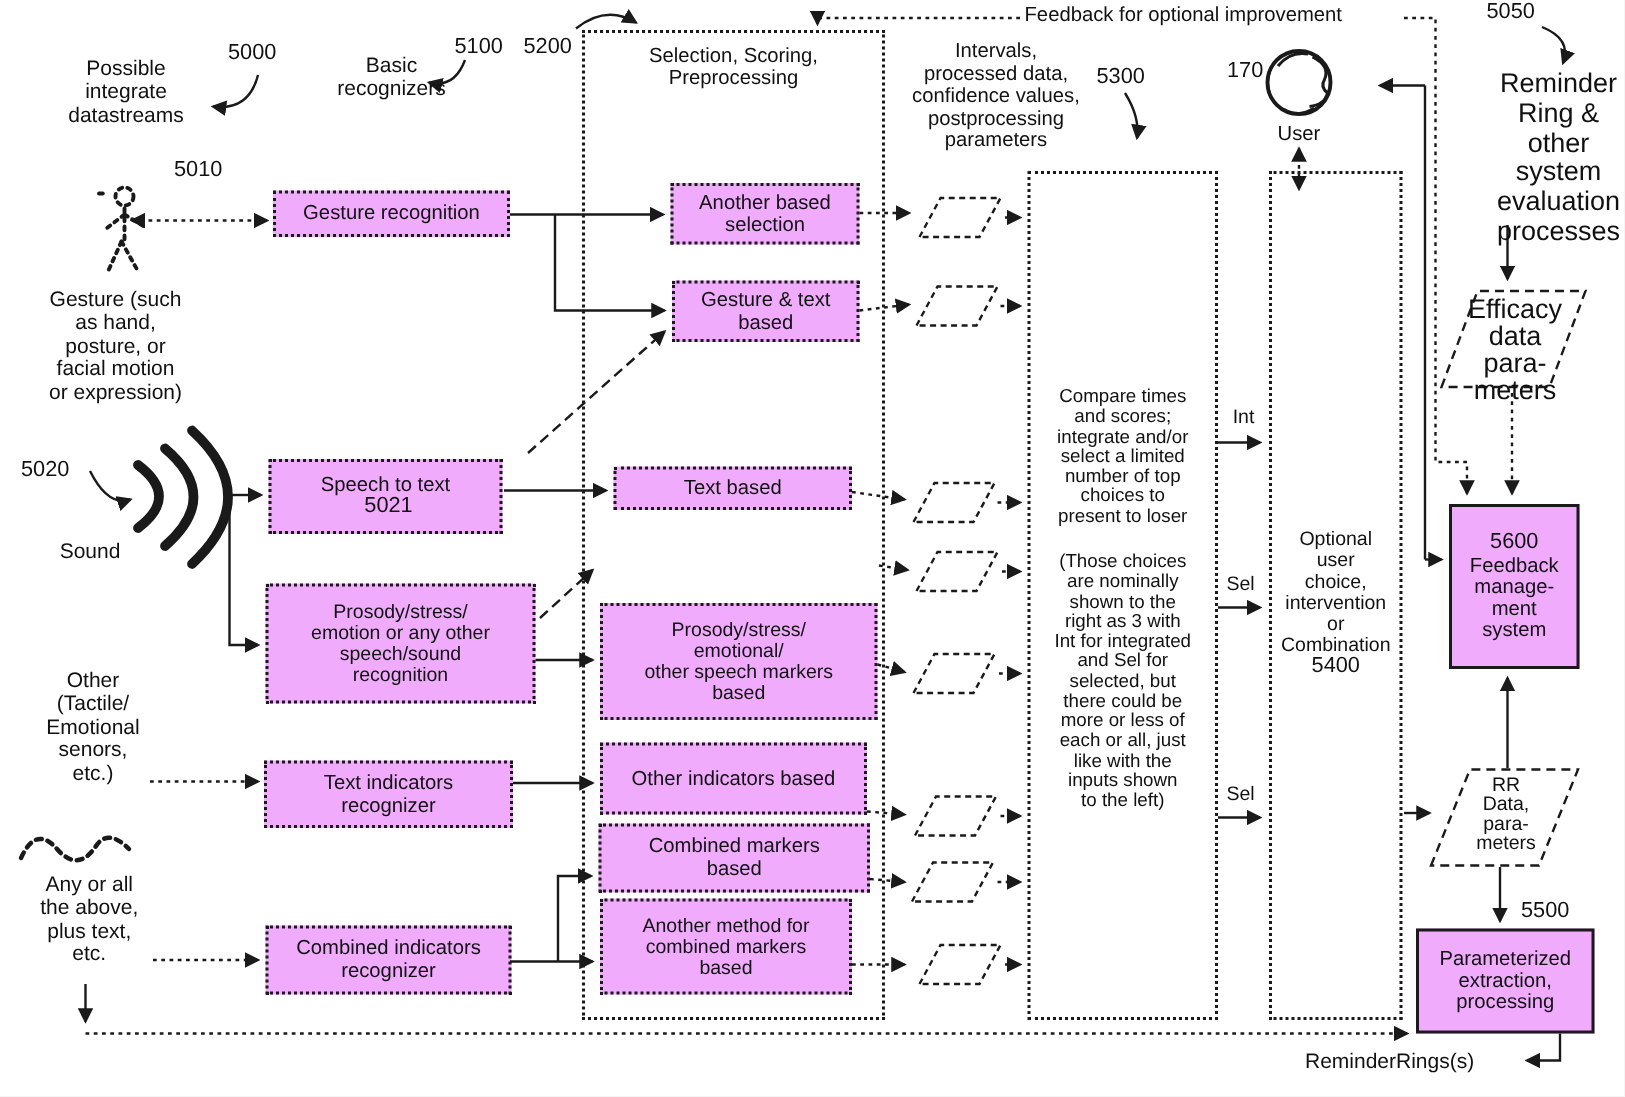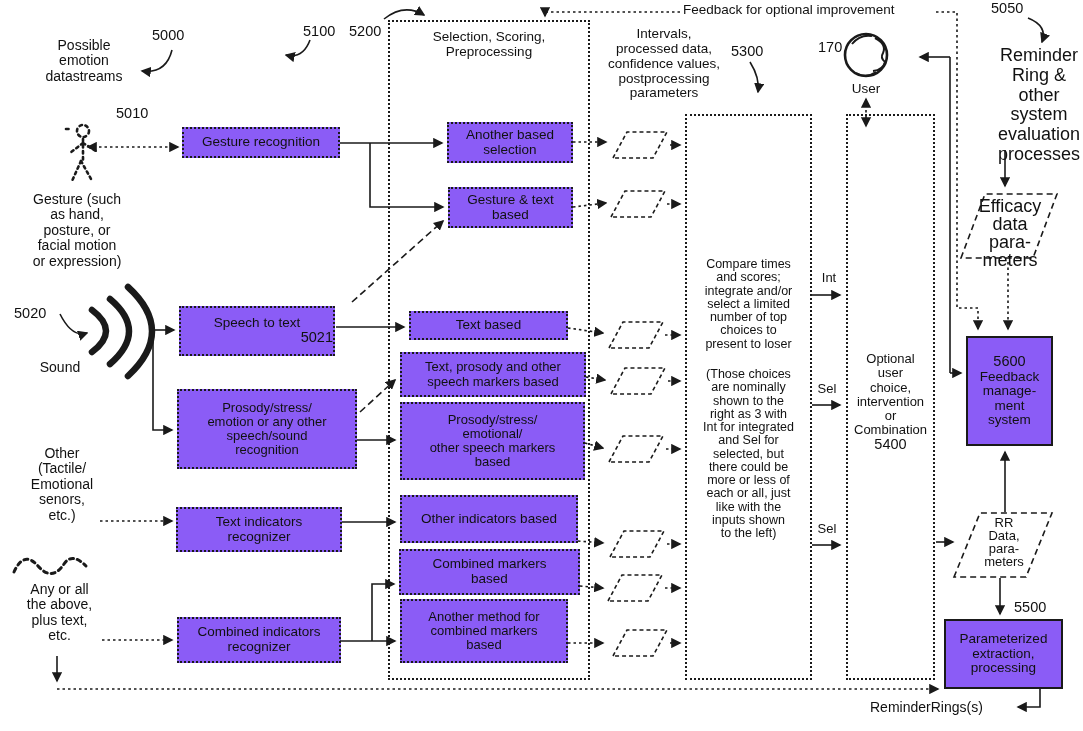--- a/index.html
+++ b/index.html
@@ -5,32 +5,32 @@
 *{box-sizing:border-box}
 body{margin:0;background:#d8d8d8}
 .canvas{position:relative;width:1083px;height:731px;background:#fff;
   font-family:"Liberation Sans",sans-serif;color:#111;overflow:hidden}
 svg.wires{position:absolute;left:0;top:0;z-index:2;pointer-events:none}
 .s{stroke:#1a1a1a;fill:none;stroke-width:1.6px}
 .dot{stroke-dasharray:2.5 3}
 .dash{stroke-dasharray:7 4}
 .para{stroke:#1a1a1a;fill:none;stroke-width:1.6px;stroke-dasharray:4 3}
 .icon{stroke:#1a1a1a;fill:none}
-.box{position:absolute;border:2px dotted #1a1a1a;background:#8b5cf6;display:flex;
+.box{position:absolute;border:2px dotted #1a1a1a;background:#f0abfc;display:flex;
   flex-direction:column;align-items:center;justify-content:center;text-align:center;
   z-index:1;white-space:pre-line;line-height:1.08;font-size:13.5px}
 .solidbox{border-style:solid}
 .nofill{background:transparent}
 .lbl{position:absolute;z-index:3;text-align:center;white-space:pre-line;
   line-height:1.1;font-size:13.5px}
 .ref{font-size:14.5px}
 .small{font-size:12.5px;line-height:1.06}
 .nowrap{white-space:nowrap}
 .w100{width:100%}
-.tl{text-align:right}
+.tl{text-align:center}
 </style>
 </head>
 <body>
 
 <div class="canvas">
 
   <div class="box" style="left:182px;top:127px;width:158px;height:31px">Gesture recognition</div>
 
   <div class="box" style="left:179px;top:306px;width:156px;height:50px">
     <div class="w100">Speech to text</div>
@@ -50,22 +50,20 @@
 
   <div class="box nofill" style="left:388px;top:20px;width:202px;height:660px"></div>
   <div class="lbl" style="left:398px;top:30px;width:182px">Selection, Scoring,
 Preprocessing</div>
 
   <div class="box" style="left:447px;top:122px;width:126px;height:41px">Another based
 selection</div>
   <div class="box" style="left:448px;top:187px;width:125px;height:41px">Gesture &amp; text
 based</div>
   <div class="box" style="left:409px;top:311px;width:159px;height:29px">Text based</div>
-  <div class="box" style="left:400px;top:352px;width:186px;height:45px;font-size:13px">Text, prosody and other
-speech markers based</div>
   <div class="box" style="left:400px;top:402px;width:185px;height:78px;font-size:13px">Prosody/stress/
 emotional/
 other speech markers
 based</div>
   <div class="box" style="left:400px;top:495px;width:178px;height:48px">Other indicators based</div>
   <div class="box" style="left:399px;top:549px;width:181px;height:46px">Combined markers
 based</div>
   <div class="box" style="left:400px;top:599px;width:168px;height:64px;font-size:13px">Another method for
 combined markers
 based</div>
@@ -217,24 +215,26 @@
 
     <g class="icon" stroke-width="2.6">
       <circle cx="866" cy="55" r="21"></circle>
       <path stroke-width="2" d="M875,38 Q887,44 883,53 Q880,58 885,62 Q883,70 873,71"></path>
       <path stroke-width="2" d="M852,44 Q860,34 872,36"></path>
       <path stroke-width="2" d="M856,73 Q866,79 876,72"></path>
     </g>
   </svg>
 
   <div class="lbl" style="left:30px;top:38px;width:108px;font-size:14px">Possible
-emotion
+integrate
 datastreams</div>
   <div class="lbl ref" style="left:152px;top:28px">5000</div>
 
+  <div class="lbl" style="left:206px;top:36px;width:110px;font-size:14px">Basic
+recognizers</div>
   <div class="lbl ref" style="left:303px;top:24px">5100</div>
   <div class="lbl ref" style="left:349px;top:24px">5200</div>
 
   <div class="lbl ref" style="left:116px;top:106px">5010</div>
 
   <div class="lbl" style="left:12px;top:192px;width:130px;font-size:14px">Gesture (such
 as hand,
 posture, or
 facial motion
 or expression)</div>

